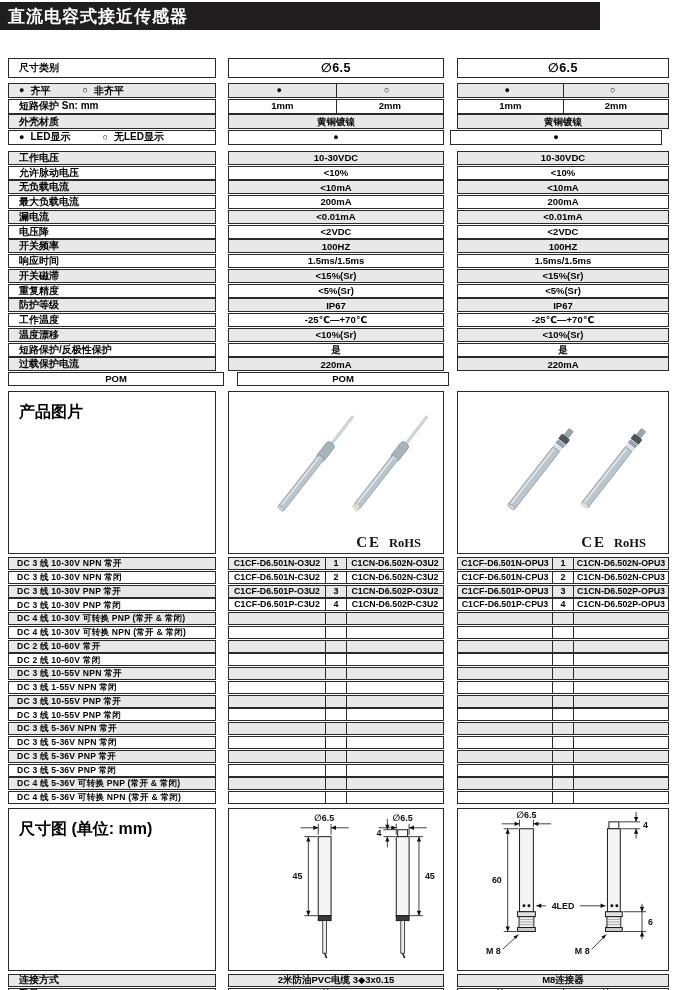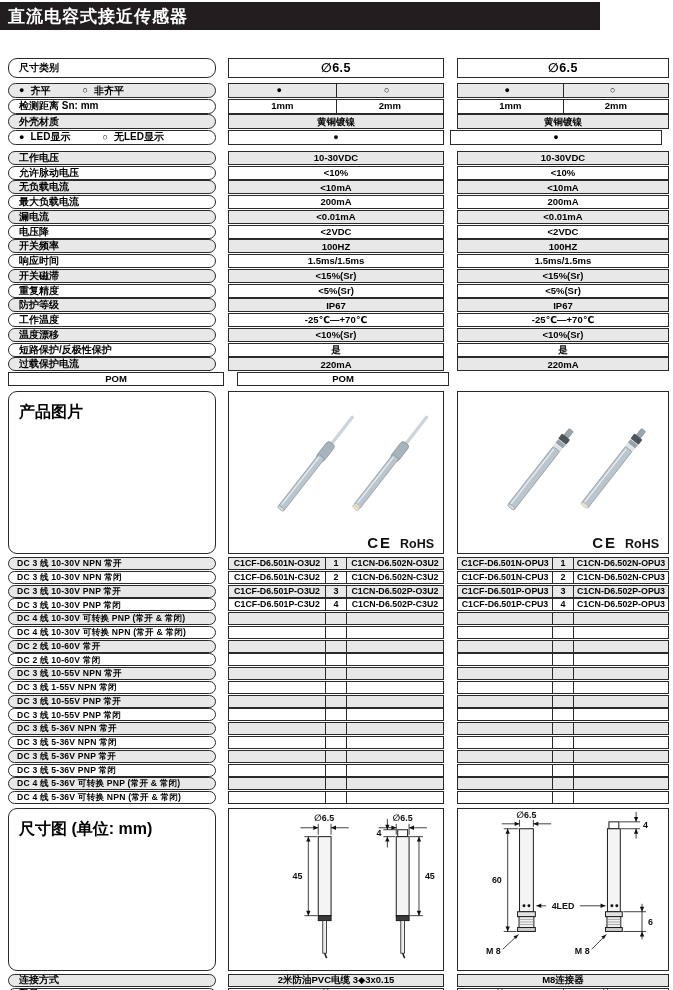--- a/index.html
+++ b/index.html
@@ -20,21 +20,21 @@
   }
   .cols{display:flex;margin-left:8px;}
   .c-left{width:208px;margin-right:12px;flex:none;}
   .c-mid{width:216px;margin-right:13px;flex:none;}
   .c-right{width:212px;flex:none;}
   .cell{
     box-sizing:border-box;border:1px solid var(--border,#2a2a2a);background:#fff;
     display:flex;align-items:center;justify-content:center;font-weight:bold;
     font-size:9.5px;white-space:nowrap;overflow:hidden;line-height:1;
   }
-  .label{justify-content:flex-start;padding-left:10px;font-size:10px;border-radius:9px;}
+  .label{justify-content:flex-start;padding-left:10px;font-size:10px;}
   .alt .cell{background:var(--row-alt,#e8e8e8);}
   .trow{margin-bottom:1px;}
   
   .sec-size{margin-top:28px;}
   .sec-size .cell{height:20px;}
   .diam{font-size:12.5px;letter-spacing:0.5px;}
   .sec-top{margin-top:5px;}
   .sec-top .trow .cell{height:15px;}
   .sec-top .trow{margin-bottom:0.6px;}
   #spec-table{margin-top:6px;}
@@ -56,21 +56,21 @@
   .split2 .half{flex:1;display:flex;align-items:center;justify-content:center;height:100%;}
   .split2 .half + .half{border-left:1px solid var(--border,#2a2a2a);}
   .split3{padding:0;}
   .split3 .mcol{flex:1;display:flex;align-items:center;justify-content:center;height:100%;font-size:8.8px;letter-spacing:0;}
   .split3 .ncol{width:20px;flex:none;border-left:1px solid var(--border,#2a2a2a);border-right:1px solid var(--border,#2a2a2a);display:flex;align-items:center;justify-content:center;height:100%;font-size:9px;}
   .dot{font-size:9px;margin-right:6px;}
   .gap2{margin-left:32px;}
   .boxtl{align-items:flex-start;padding-top:12px;font-size:16px;}
   .imgbox,.dimbox{position:relative;padding:0;}
   .imgbox svg,.dimbox svg{display:block;width:100%;height:100%;}
-  .cemark{position:absolute;right:9px;bottom:3px;font-weight:bold;color:#111;}
+  .cemark{position:absolute;right:22px;bottom:3px;font-weight:bold;color:#111;font-family:Liberation Serif, serif;}
   .cemark .ce{font-size:15px;letter-spacing:2px;margin-right:8px;}
   .cemark .rohs{font-size:12.5px;}
   svg text{font-family:"Liberation Sans","DejaVu Sans",sans-serif;font-size:9px;font-weight:bold;fill:#111;stroke:none;}
 </style>
 </head>
 <body>
 
 <div class="page">
 
   <div class="titlebar">直流电容式接近传感器</div>
@@ -94,21 +94,21 @@
         <span class="half dot">●</span>
         <span class="half dot">○</span>
       </div>
       <div class="cell c-right split2">
         <span class="half dot">●</span>
         <span class="half dot">○</span>
       </div>
     </div>
 
     <div class="cols trow">
-      <div class="cell c-left label">检测距离 Sn: mm</div>
+      <div class="cell c-left label">短路保护 Sn: mm</div>
       <div class="cell c-mid split2">
         <span class="half">1mm</span>
         <span class="half">2mm</span>
       </div>
       <div class="cell c-right split2">
         <span class="half">1mm</span>
         <span class="half">2mm</span>
       </div>
     </div>
 

